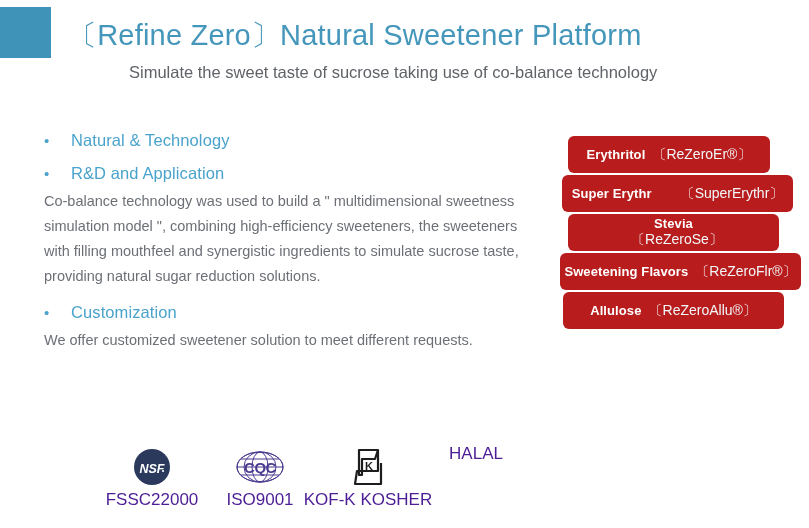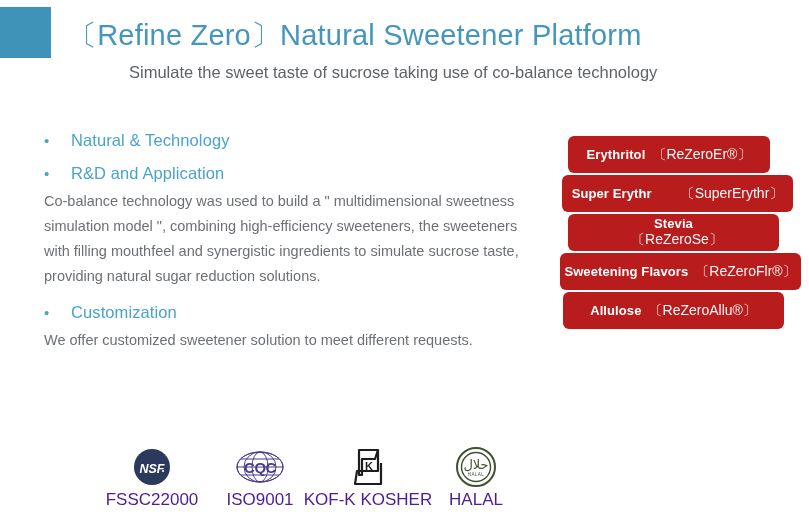--- a/index.html
+++ b/index.html
@@ -253,24 +253,16 @@
           <path d="M11 5 H30 L27 14 H14 L14 30 H11 Z"></path>
           <path d="M30 5 L30 26 L9 26 L7 39 L33 39 L33 18"></path>
         </g>
         <text x="21" y="25" text-anchor="middle" fill="#1d1d1d" font-family="Liberation Sans, sans-serif" font-size="11" font-weight="bold">K</text>
       </svg>
     </div>
     <div class="cert-label">KOF-K KOSHER</div>
   </div>
 
   <div class="cert-item">
-    <div class="cert-mark">
-      <svg width="42" height="42" viewBox="0 0 42 42">
-        <circle cx="21" cy="21" r="19" fill="none" stroke="#41512f" stroke-width="2"></circle>
-        <circle cx="21" cy="21" r="14.5" fill="none" stroke="#41512f" stroke-width="1.4"></circle>
-        <text x="21" y="23" text-anchor="middle" fill="#41512f" font-family="DejaVu Sans, sans-serif" font-size="13">حلال</text>
-        <text x="21" y="30" text-anchor="middle" fill="#41512f" font-family="Liberation Sans, sans-serif" font-size="4.5" letter-spacing="0.4">HALAL</text>
-      </svg>
-    </div>
     <div class="cert-label">HALAL</div>
   </div>
 
 </div>
 
 </body></html>

